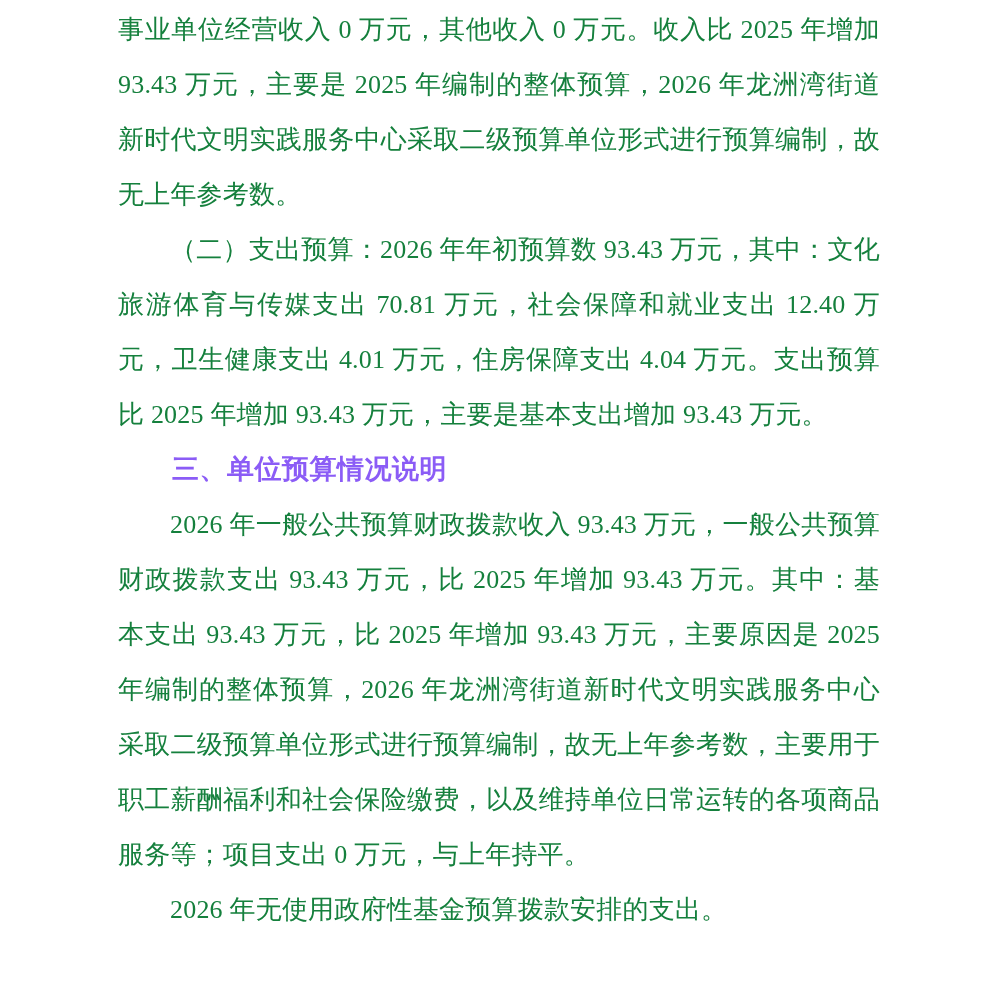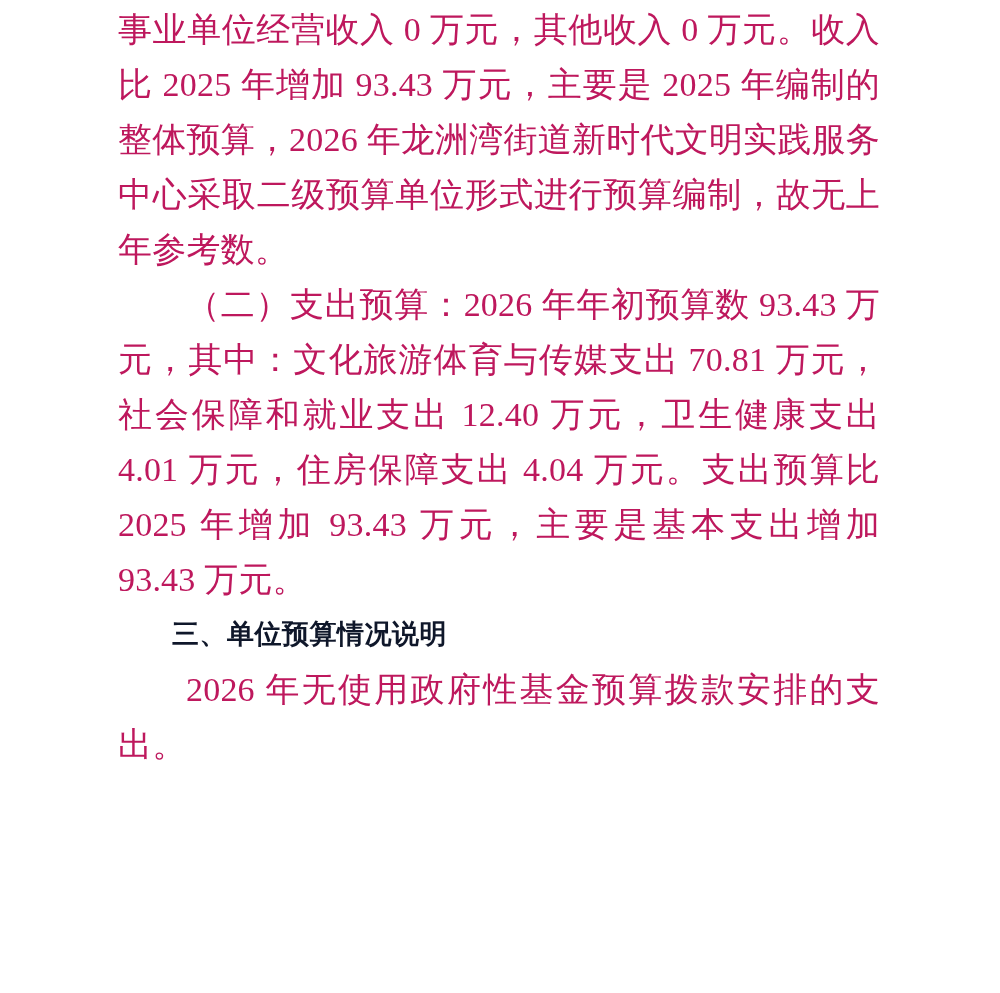--- a/index.html
+++ b/index.html
@@ -20,48 +20,49 @@
     height: 993px;
     box-sizing: border-box;
     padding: 0 120px 0 118px;
     background: #ffffff;
   }
   .doc-body {
     padding-top: 2px;
   }
   p {
     margin: 0;
-    font-size: 34px;
+    font-size: 26px;
     line-height: 55px;
     text-align: justify;
     text-justify: inter-ideograph;
     letter-spacing: 0.2px;
-    color: #be185d;
+    color: #15803d;
   }
   p.indent {
     text-indent: 2em;
   }
   p.heading {
     font-family: "Liberation Sans", "DejaVu Sans", sans-serif;
     font-weight: bold;
     text-indent: 2em;
     font-size: 27px;
     letter-spacing: 0.5px;
-    color: #0f172a;
+    color: #8b5cf6;
   }
 </style>
 </head>
 <body>
 
 <div class="page">
   <div class="doc-body">
 
     <p class="body-text">事业单位经营收入 0 万元，其他收入 0 万元。收入比 2025 年增加 93.43 万元，主要是 2025 年编制的整体预算，2026 年龙洲湾街道新时代文明实践服务中心采取二级预算单位形式进行预算编制，故无上年参考数。</p>
 
     <p class="body-text indent">（二）支出预算：2026 年年初预算数 93.43 万元，其中：文化旅游体育与传媒支出 70.81 万元，社会保障和就业支出 12.40 万元，卫生健康支出 4.01 万元，住房保障支出 4.04 万元。支出预算比 2025 年增加 93.43 万元，主要是基本支出增加 93.43 万元。</p>
 
     <p class="heading">三、单位预算情况说明</p>
 
+    <p class="body-text indent">2026 年一般公共预算财政拨款收入 93.43 万元，一般公共预算财政拨款支出 93.43 万元，比 2025 年增加 93.43 万元。其中：基本支出 93.43 万元，比 2025 年增加 93.43 万元，主要原因是 2025 年编制的整体预算，2026 年龙洲湾街道新时代文明实践服务中心采取二级预算单位形式进行预算编制，故无上年参考数，主要用于职工薪酬福利和社会保险缴费，以及维持单位日常运转的各项商品服务等；项目支出 0 万元，与上年持平。</p>
 
     <p class="body-text indent">2026 年无使用政府性基金预算拨款安排的支出。</p>
 
   </div>
 </div>
 
 </body></html>

